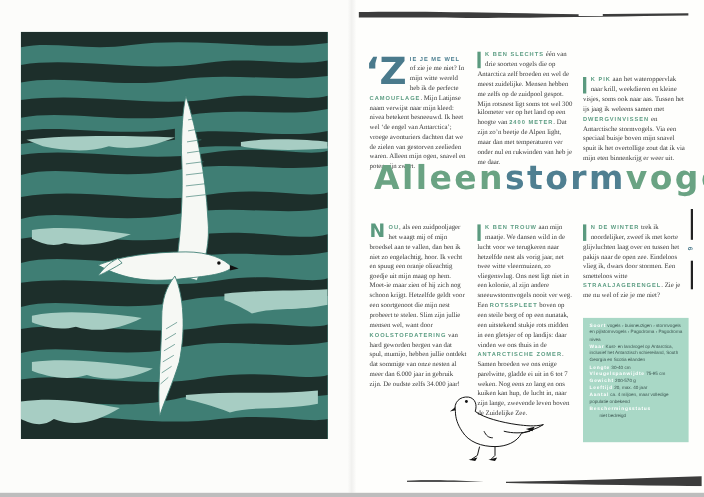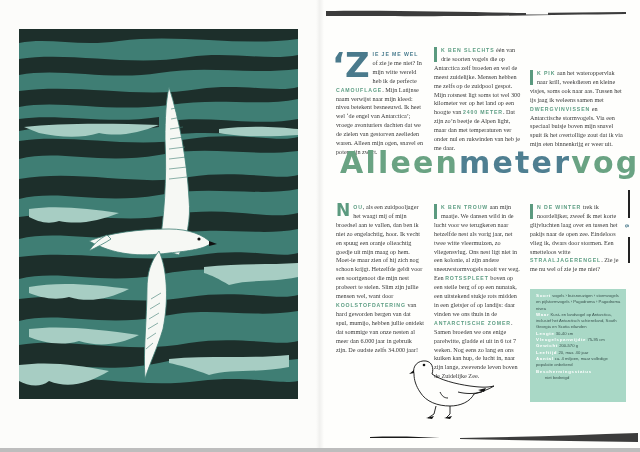--- a/index.html
+++ b/index.html
@@ -117,21 +117,21 @@
     </p>
   </div>
 
   <div class="col" style="left:530px;top:69px;width:94px;">
     <p>
       <span class="bar"></span>
       <span class="sc">k pik</span><span> aan het wateroppervlak naar krill, weekdieren en kleine visjes, soms ook naar aas. Tussen het ijs jaag ik weleens samen met </span><span class="sc">dwergvinvissen</span><span> en Antarctische stormvogels. Via een speciaal buisje boven mijn snavel spuit ik het overtollige zout dat ik via mijn eten binnenkrijg er weer uit.</span>
     </p>
   </div>
 
-  <div class="title"><span>Alleen</span><span class="mid">meter</span><span>vogel</span></div>
+  <div class="title"><span>Alleen</span><span class="mid">storm</span><span>vogel</span></div>
 
   <div class="col" style="left:336px;top:203px;width:88px;">
     <p>
       <span class="dropcap small">N</span>
       <span class="sc">ou</span><span>, als een zuidpooljager het waagt mij of mijn broedsel aan te vallen, dan ben ik niet zo engelachtig, hoor. Ik vecht en spuug een oranje olieachtig goedje uit mijn maag op hem. Moet-ie maar zien of hij zich nog schoon krijgt. Hetzelfde geldt voor een soortgenoot die mijn nest probeert te stelen. Slim zijn jullie mensen wel, want door </span><span class="sc">koolstofdatering</span><span> van hard geworden bergen van dat spul, mumijo, hebben jullie ontdekt dat sommige van onze nesten al meer dan 6.000 jaar in gebruik zijn. De oudste zelfs 34.000 jaar!</span>
     </p>
   </div>
 
   <div class="col" style="left:434px;top:203px;width:88px;">
     <p>

